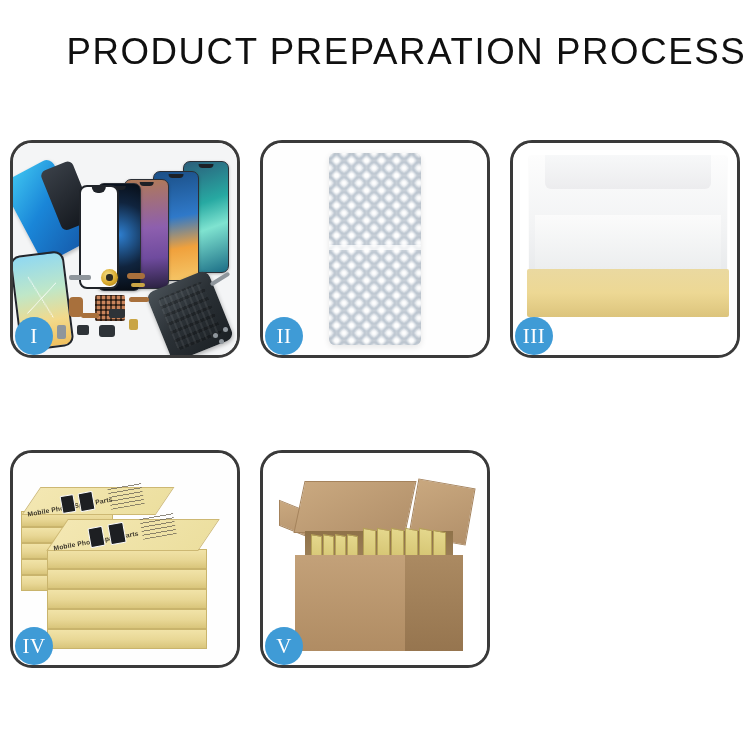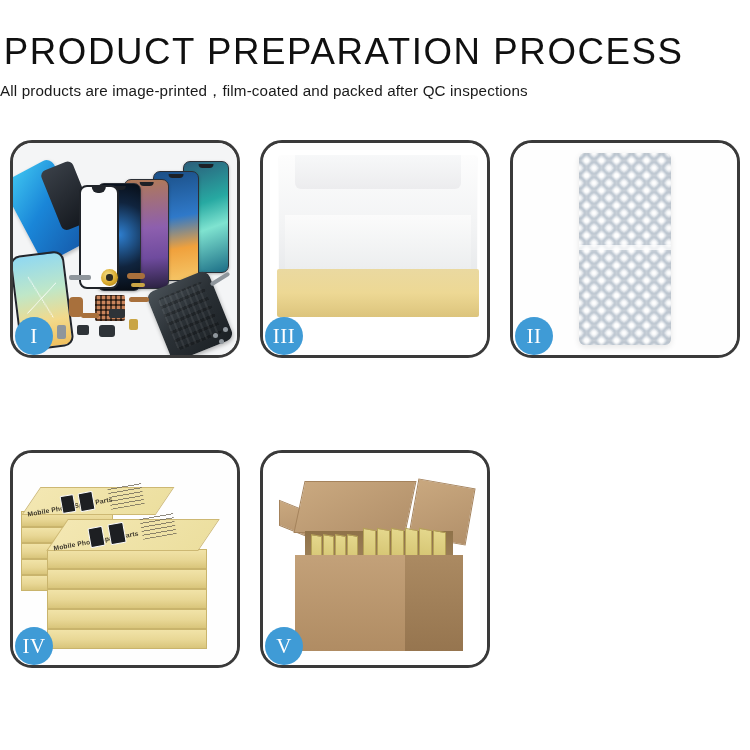--- a/index.html
+++ b/index.html
@@ -18,21 +18,21 @@
     height: 750px;
     background: #ffffff;
   }
 
   
   .header {
     position: absolute;
     top: 30px;
     left: 0;
     width: 750px;
-    text-align: left;
+    text-align: right;
   }
   .title {
     font-size: 37px;
     font-weight: 400;
     letter-spacing: 1.6px;
     color: #101010;
     line-height: 44px;
     white-space: nowrap;
     transform: scaleX(0.99);
   }
@@ -409,21 +409,20 @@
     border-radius: 1px;
   }
 </style>
 </head>
 <body>
 
 <div class="page">
 
   <div class="header">
     <div class="title">PRODUCT PREPARATION PROCESS</div>
-    <div class="subtitle">All products are image-printed，film-coated and packed after QC inspections</div>
   </div>
 
   <div class="grid">
 
     <div class="panel">
       <div class="panel-photo p1">
         <div class="blue-lcd"></div>
         <div class="ph ph-teal"></div>
         <div class="ph ph-blueor"></div>
         <div class="ph ph-purple"></div>
@@ -446,36 +445,36 @@
         <div class="part flex" style="left:116px; top:154px; width:20px; height:5px;"></div>
         <div class="part light" style="left:196px; top:134px; width:22px; height:4px; transform:rotate(-32deg);"></div>
         <div class="part light" style="left:200px; top:190px; width:5px; height:5px; border-radius:50%;"></div>
         <div class="part light" style="left:210px; top:184px; width:5px; height:5px; border-radius:50%;"></div>
         <div class="part light" style="left:206px; top:196px; width:5px; height:5px; border-radius:50%;"></div>
       </div>
       <div class="badge">I</div>
     </div>
 
     <div class="panel">
+      <div class="panel-photo p2">
+        <div class="bubble-pack">
+          <div class="bubble-seam"></div>
+        </div>
+      </div>
+      <div class="badge">II</div>
+    </div>
+
+    <div class="panel">
       <div class="panel-photo p3">
         <div class="lid"></div>
         <div class="foam"></div>
         <div class="box-tray-inner"></div>
         <div class="box-tray"></div>
       </div>
       <div class="badge">III</div>
-    </div>
-
-    <div class="panel">
-      <div class="panel-photo p2">
-        <div class="bubble-pack">
-          <div class="bubble-seam"></div>
-        </div>
-      </div>
-      <div class="badge">II</div>
     </div>
 
     <div class="panel">
       <div class="panel-photo p4">
         <div class="stack">
 
           <div class="sbox" style="left:8px;  top:58px;  width:92px; height:16px;"></div>
           <div class="sbox" style="left:8px;  top:74px;  width:92px; height:16px;"></div>
           <div class="sbox" style="left:8px;  top:90px;  width:92px; height:16px;"></div>
           <div class="sbox" style="left:8px;  top:106px; width:92px; height:16px;"></div>

